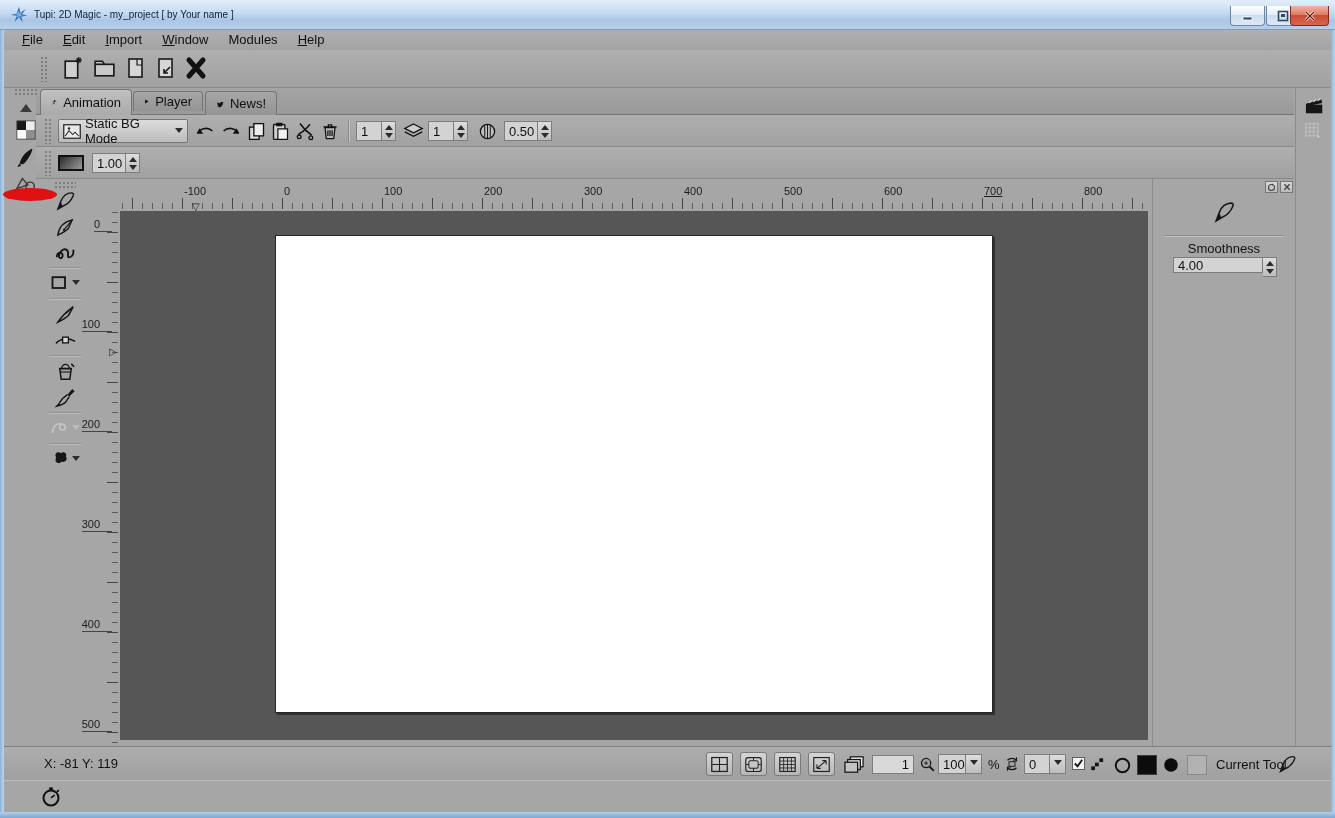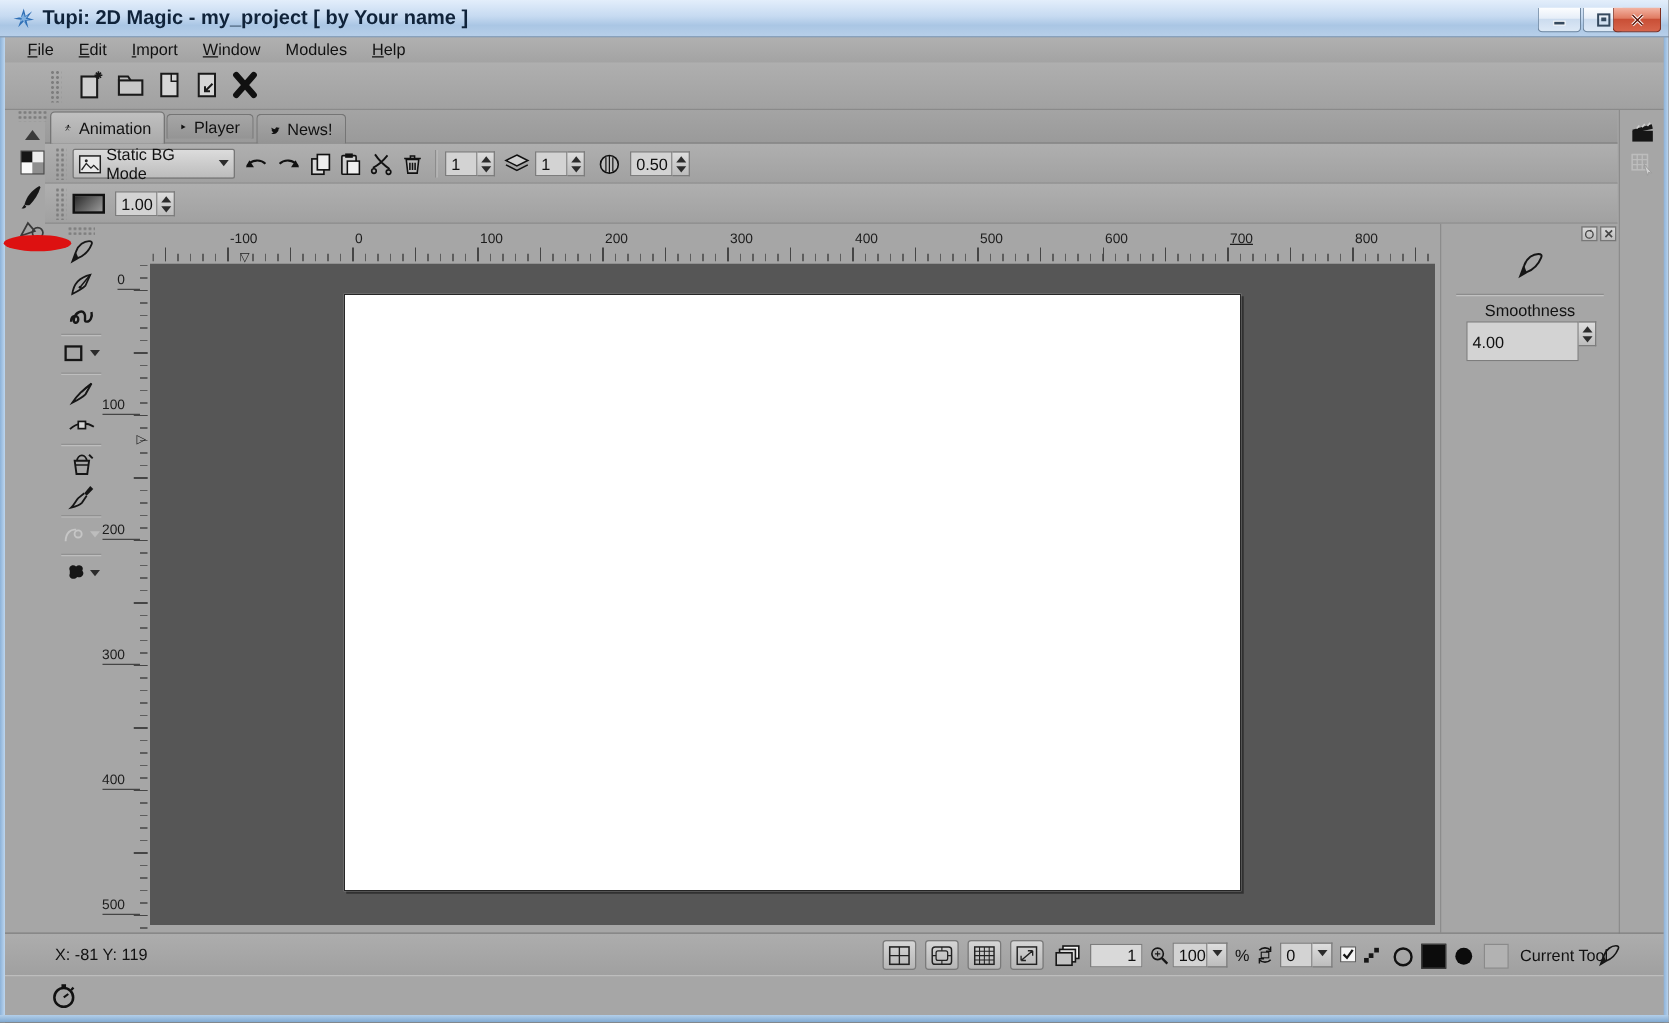--- a/index.html
+++ b/index.html
@@ -4,21 +4,21 @@
 <style>
   html,body{margin:0;padding:0;background:#666;}
   #page{position:relative;width:1335px;height:818px;background:#a6a6a6;
         font-family:"Liberation Sans",sans-serif;overflow:hidden;user-select:none;}
   .abs{position:absolute;box-sizing:border-box;}
 
   
   .titlebar{left:0;top:0;width:1335px;height:30px;
     background:linear-gradient(180deg,#e3eefb 0%,#c6daf1 45%,#aac6e4 70%,#b7cfe9 100%);
     border-bottom:1px solid #7d9cbf;}
-  .title-text{position:absolute;left:34px;top:0;line-height:30px;font-size:16px;color:#10233a;font-weight:bold;}
+  .title-text{position:absolute;left:34px;top:0;line-height:30px;font-size:10px;color:#10233a;}
   .winbtn{position:absolute;top:6px;height:19px;border:1px solid #6f87a0;border-radius:0 0 4px 4px;border-top:none;
     background:linear-gradient(180deg,#fdfeff,#e6eef8 45%,#ccdcef 50%,#dde9f6);
     display:flex;align-items:center;justify-content:center;}
   .winbtn.close{background:linear-gradient(180deg,#f3b5a4,#e07b62 45%,#c94f36 50%,#d7654c);border-color:#7e2c1e;}
   .border-blue{background:linear-gradient(90deg,#8db2d8,#bdd6ef);}
   .border-blue.bottom{background:linear-gradient(180deg,#b3cfea,#7ea7cf);}
 
   
   .menubar{background:linear-gradient(#b0b0b0,#a3a3a3);font-size:13px;color:#111;
     display:flex;align-items:center;padding-left:8px;}
@@ -433,21 +433,21 @@
         </svg>
     </div>
     <div class="abs ibtn" style="left:58px;top:20px;width:26px;height:26px">
       <svg width="25" height="25" viewBox="0 0 24 24">
           <path d="M4 20 L7 12 C9 6 14 3 18 3 C20 3 21 4 20 6 C18 11 14 15 9 17 Z" fill="none" stroke="#161616" stroke-width="1.5"></path>
           <path d="M4 20 L7 12 L9 17 Z" fill="#161616"></path>
         </svg>
     </div>
     <div class="abs" style="left:12px;top:56px;width:118px;height:1px;background:#8c8c8c;box-shadow:0 1px 0 #c2c2c2"></div>
     <div class="abs label-txt" style="left:0;top:62px;width:142px;text-align:center">Smoothness</div>
-    <div class="abs field" style="left:20px;top:78px;width:90px;height:32px">
+    <div class="abs field" style="left:20px;top:78px;width:90px;height:16px">
       <span>4.00</span>
     </div>
     <div class="abs spinbtns" style="left:110px;top:78px;width:14px;height:20px">
         <i>
           <span class="tri-up"></span>
         </i>
         <i>
           <span class="tri-dn"></span>
         </i>
       </div>

